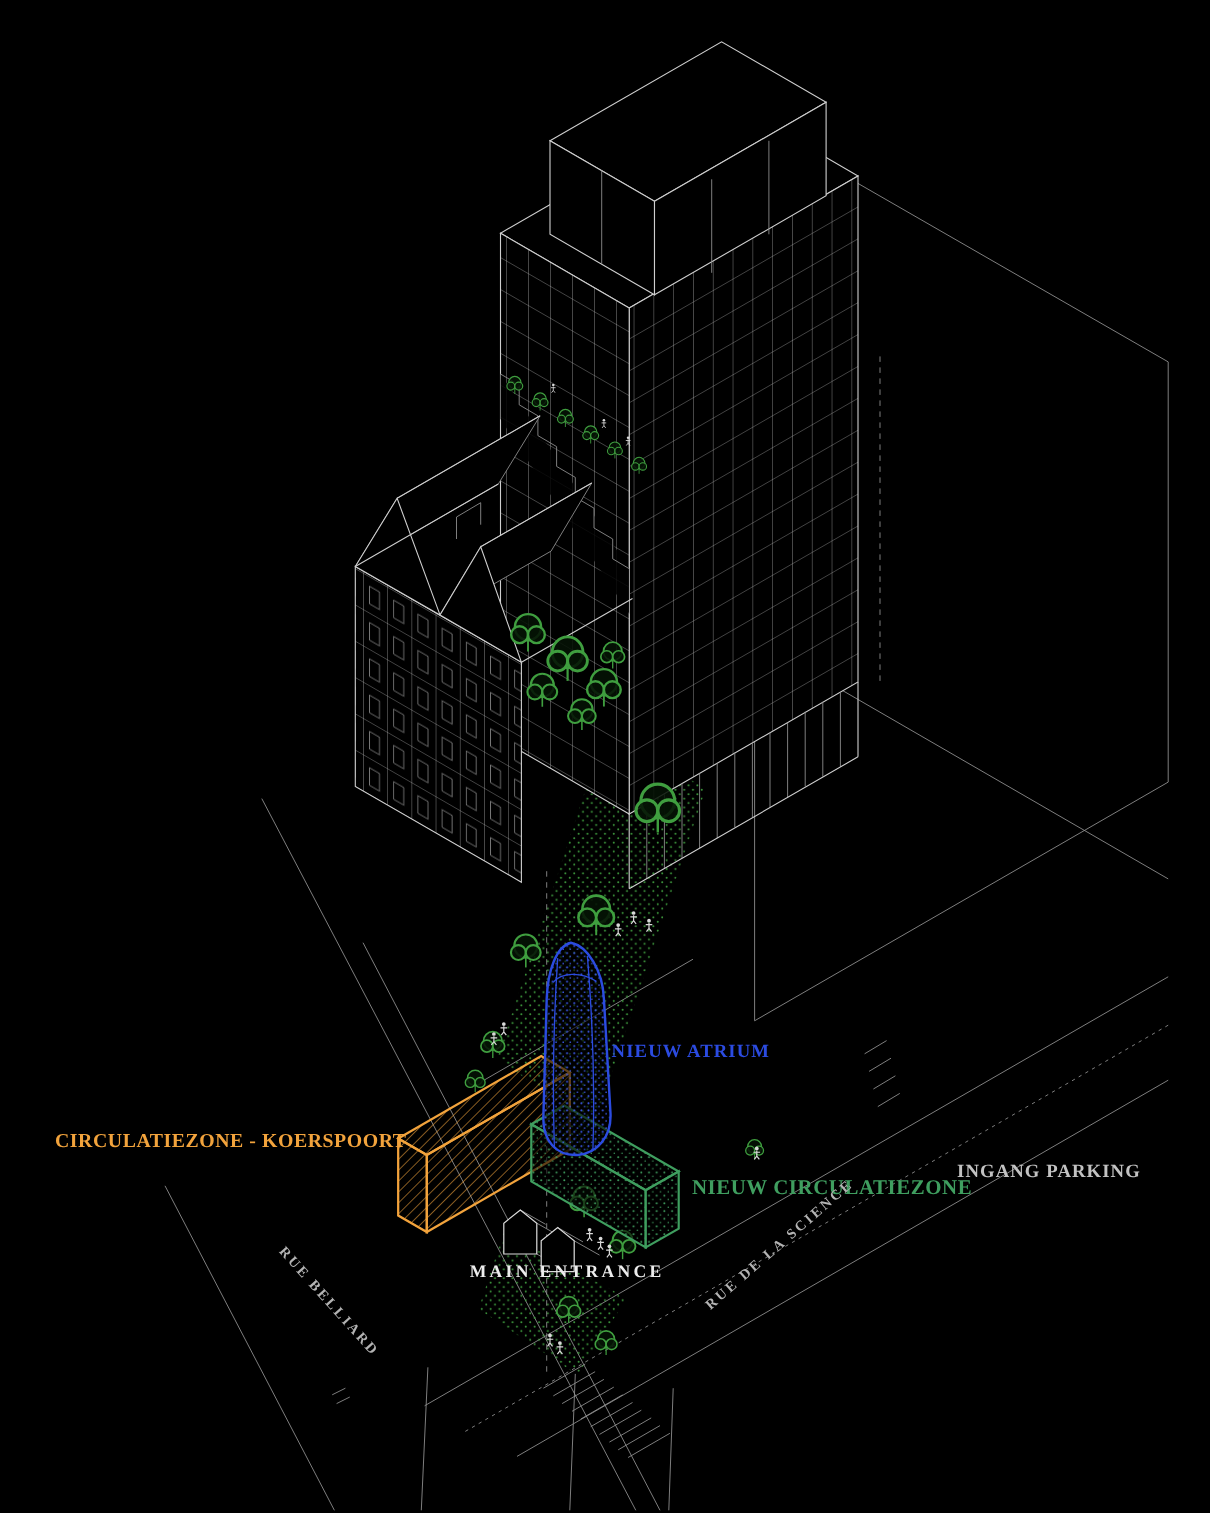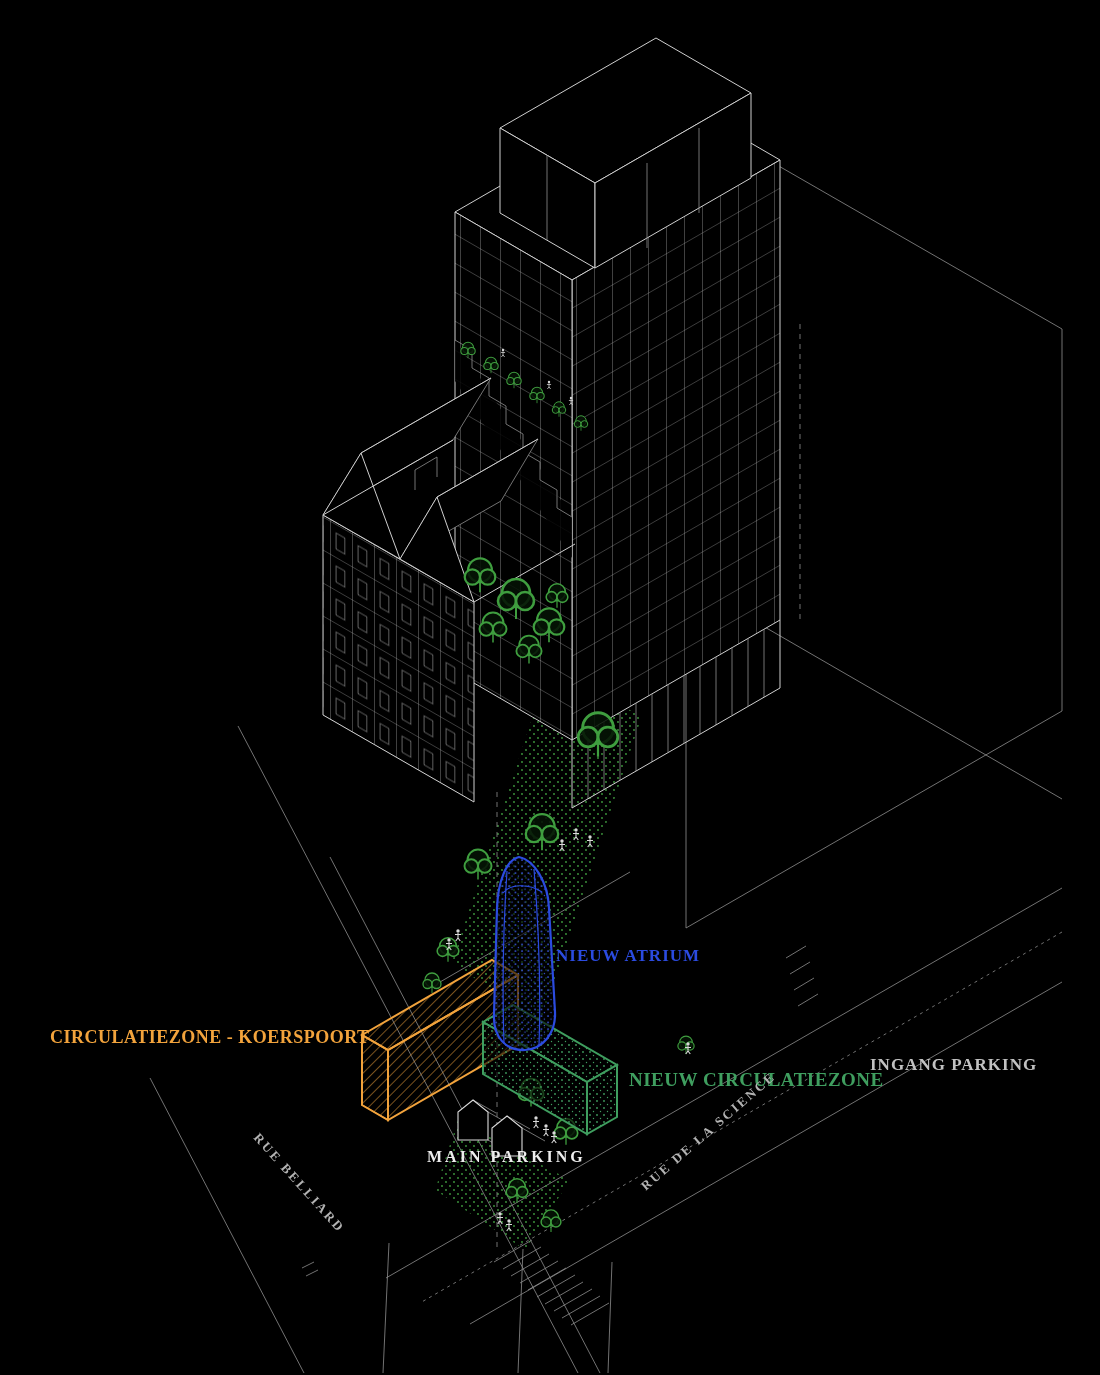--- a/index.html
+++ b/index.html
@@ -227,16 +227,16 @@
 
     <g>
       <path class="wire-dim" d="M798,1006 L818,994 M794,990 L814,978 M790,974 L810,962 M786,958 L806,946"></path>
     </g>
   </svg>
 
   <div class="label lbl-atrium">NIEUW ATRIUM</div>
   <div class="label lbl-parking">INGANG PARKING</div>
   <div class="label lbl-koerspoort">CIRCULATIEZONE - KOERSPOORT</div>
   <div class="label lbl-circulatiezone">NIEUW CIRCULATIEZONE</div>
-  <div class="label lbl-entrance">MAIN PARKING</div>
+  <div class="label lbl-entrance">MAIN ENTRANCE</div>
   <div class="label lbl-belliard">RUE BELLIARD</div>
   <div class="label lbl-science">RUE DE LA SCIENCE</div>
 </div>
 
 </body></html>

